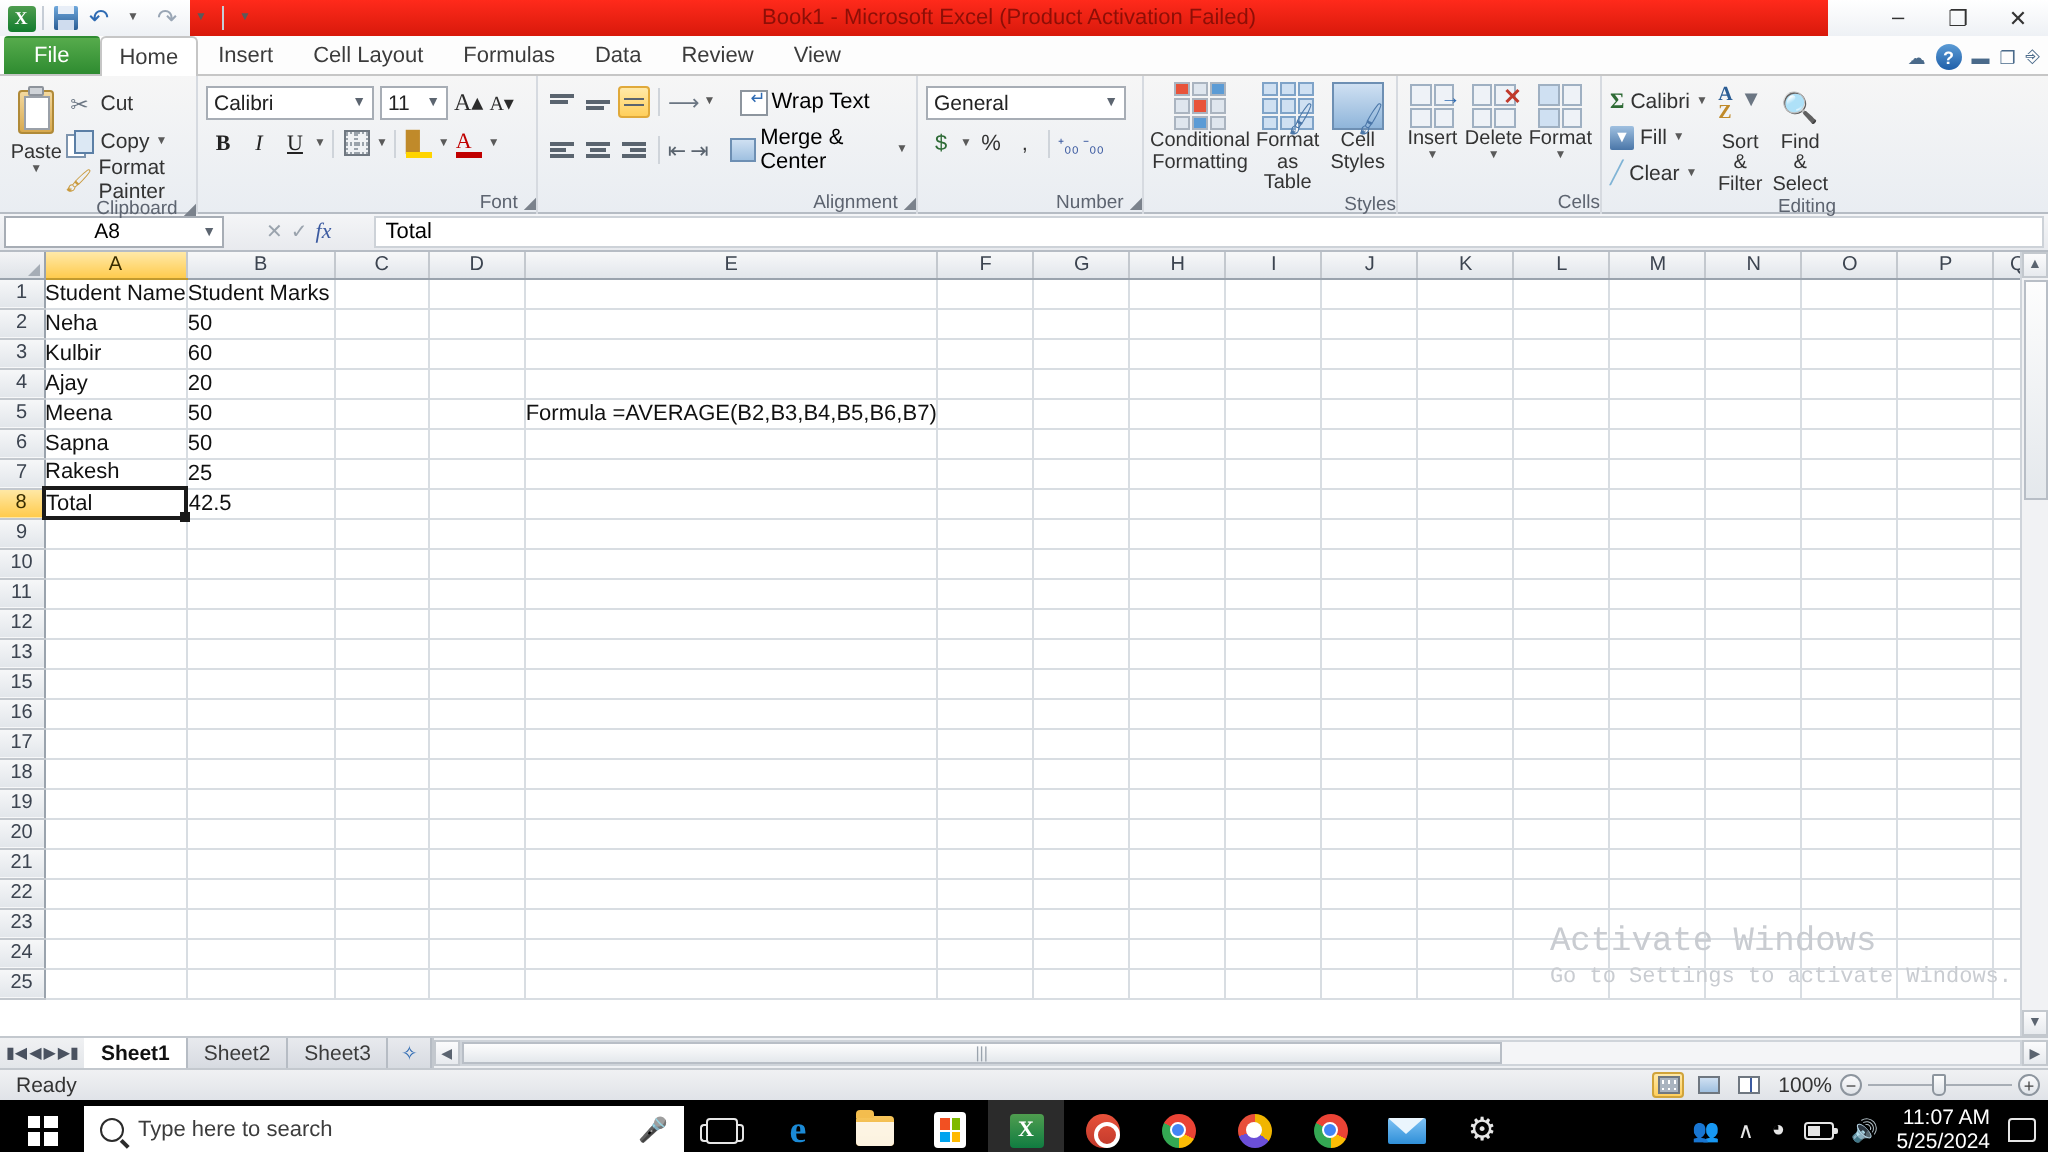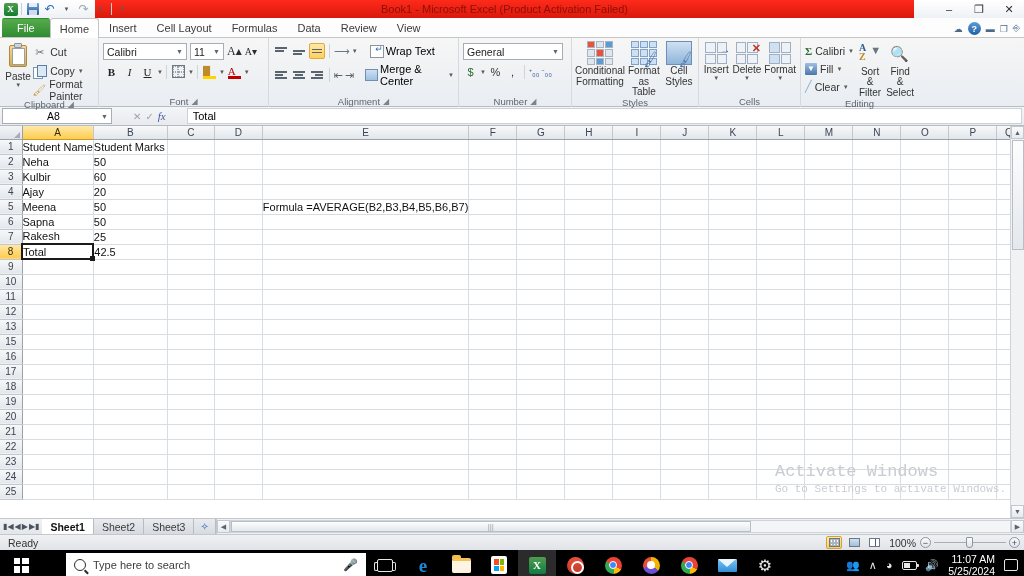--- a/index.html
+++ b/index.html
@@ -76,21 +76,21 @@
   .ribbon {
     height: 69px; background: linear-gradient(#f6f6f6, #e9edf2);
     border-bottom: 1px solid #b6bcc4;
     display: flex; position: relative;
   }
   .rgroup { position: relative; height: 69px; display: flex; flex-direction: column; }
   .rgroup + .rgroup { border-left: 1px solid #d6dae0; }
   .rgroup-body { flex: 1; display: flex; align-items: flex-start; padding: 3px 4px 0 4px; }
   .rgroup-label {
     height: 12px; font-size: 9.5px; color: #5d6470; text-align: center;
-    display: flex; align-items: center; justify-content: center; gap: 3px;
+    display: flex; align-items: center; justify-content: flex-end; gap: 3px;
   }
   .dlg-launch { font-size: 8px; color: #7b828c; }
 
   .bigbtn { display: flex; flex-direction: column; align-items: center; width: 40px; font-size: 10px; color: #333; }
   .bigbtn .cap { text-align: center; line-height: 10px; margin-top: 1px; }
   .smallrow { display: flex; align-items: center; gap: 3px; height: 18px; font-size: 10.5px; color: #333; }
   .sq-ico { width: 15px; height: 15px; display: flex; align-items: center; justify-content: center; font-size: 11px; }
 
   
   .clip-paste { width: 24px; height: 28px; position: relative; }
@@ -280,21 +280,20 @@
     height: 30px; background: #000; display: flex; align-items: center;
     color: #fff; font-size: 11px;
   }
   .startbtn { width: 42px; height: 30px; display: flex; align-items: center; justify-content: center; }
   .winlogo { width: 15px; height: 15px; display: grid; grid-template-columns: 1fr 1fr; grid-template-rows: 1fr 1fr; gap: 1.5px; }
   .winlogo i { background: #fff; }
   .searchbox {
     width: 300px; height: 24px; background: #fff; color: #3c3c3c;
     display: flex; align-items: center; gap: 7px; padding: 4px 8px;
     font-size: 11px;
-    margin-left: 24px;
   }
   .srch-circle { width: 12px; height: 12px; border: 1.6px solid #2b2b2b; border-radius: 50%; position: relative; }
   .srch-circle::after { content:""; position: absolute; right: -4px; bottom: -3px; width: 5px; height: 1.6px; background: #2b2b2b; transform: rotate(45deg); }
   .mic { margin-left: auto; font-size: 12px; color: #3c3c3c; }
   .tb-ico { width: 38px; height: 30px; display: flex; align-items: center; justify-content: center; position: relative; }
   .tb-ico.active { background: #2b2b2b; }
   .tb-ico.active::after { content:""; position: absolute; left: 8px; right: 8px; bottom: 0; height: 2px; background: #4db8ff; }
   .tb-ico.running::after { content:""; position: absolute; left: 8px; right: 8px; bottom: 0; height: 2px; background: #4db8ff; }
   .taskview { width: 16px; height: 13px; border: 1.5px solid #e6e6e6; border-radius: 2px; position: relative; }
   .taskview::before { content:""; position:absolute; left:-4px; top:2px; width:3px; height:7px; border:1.5px solid #e6e6e6; border-right:none; border-radius:2px 0 0 2px;}

